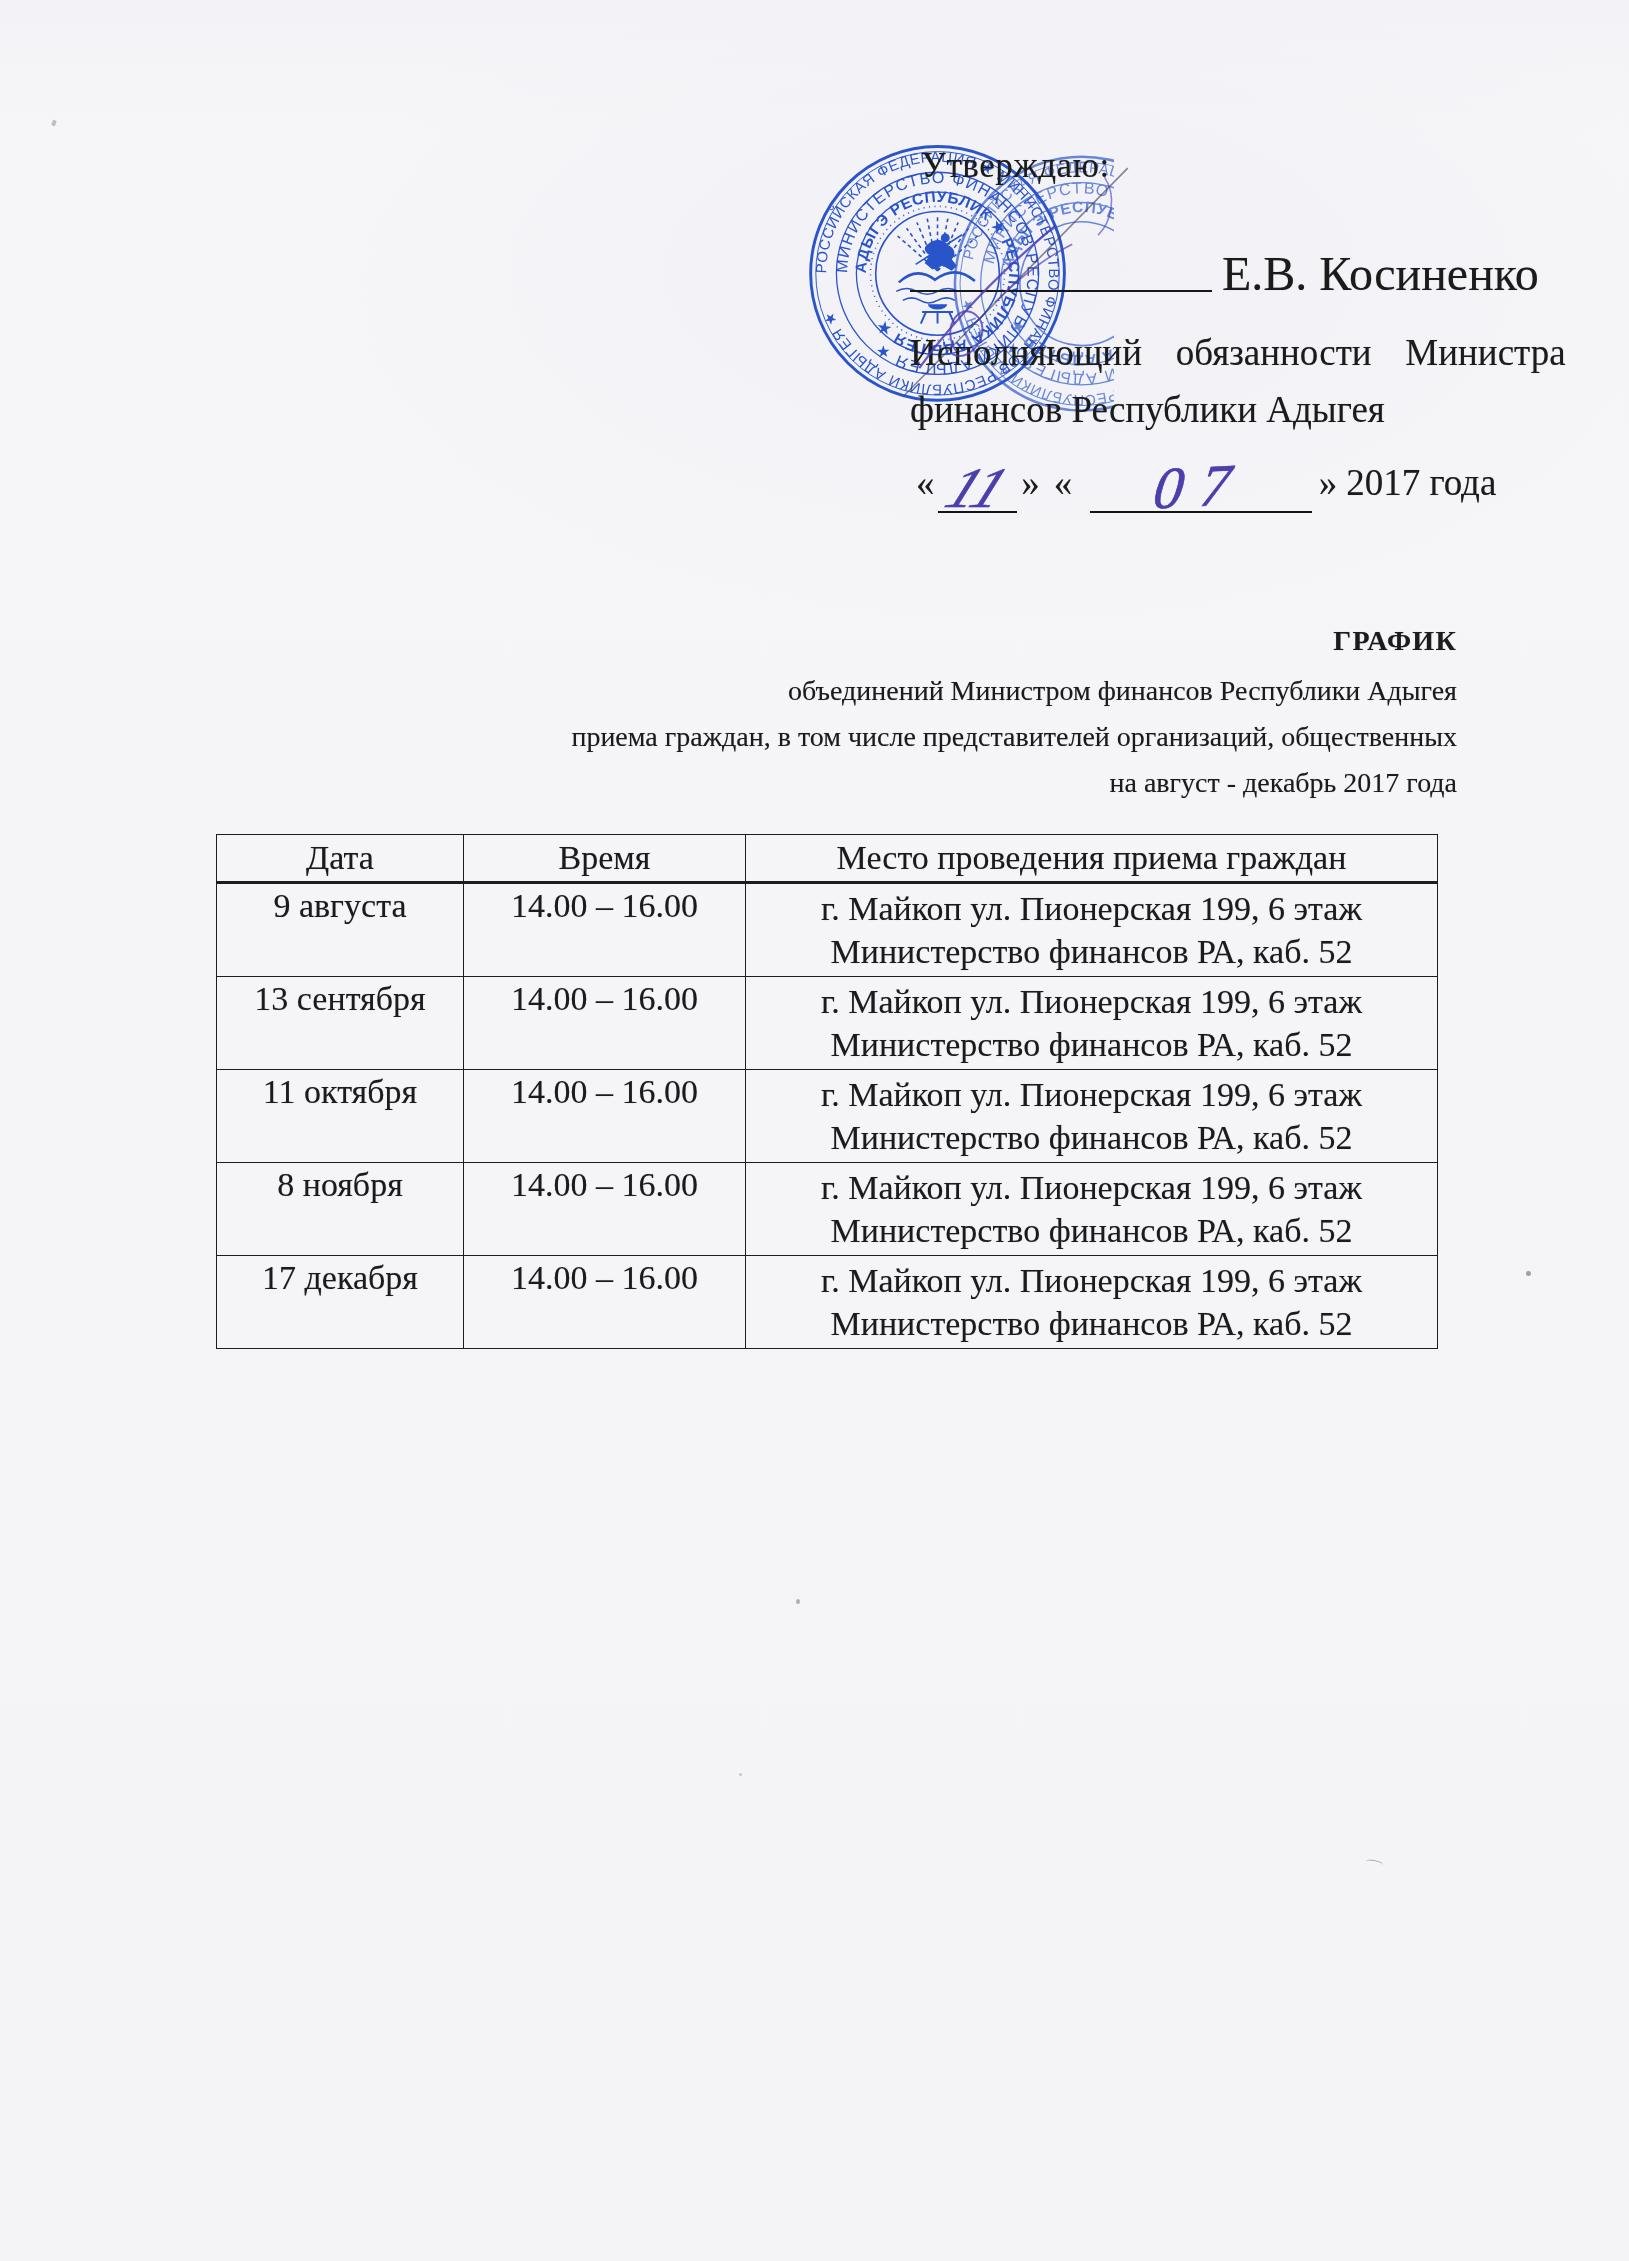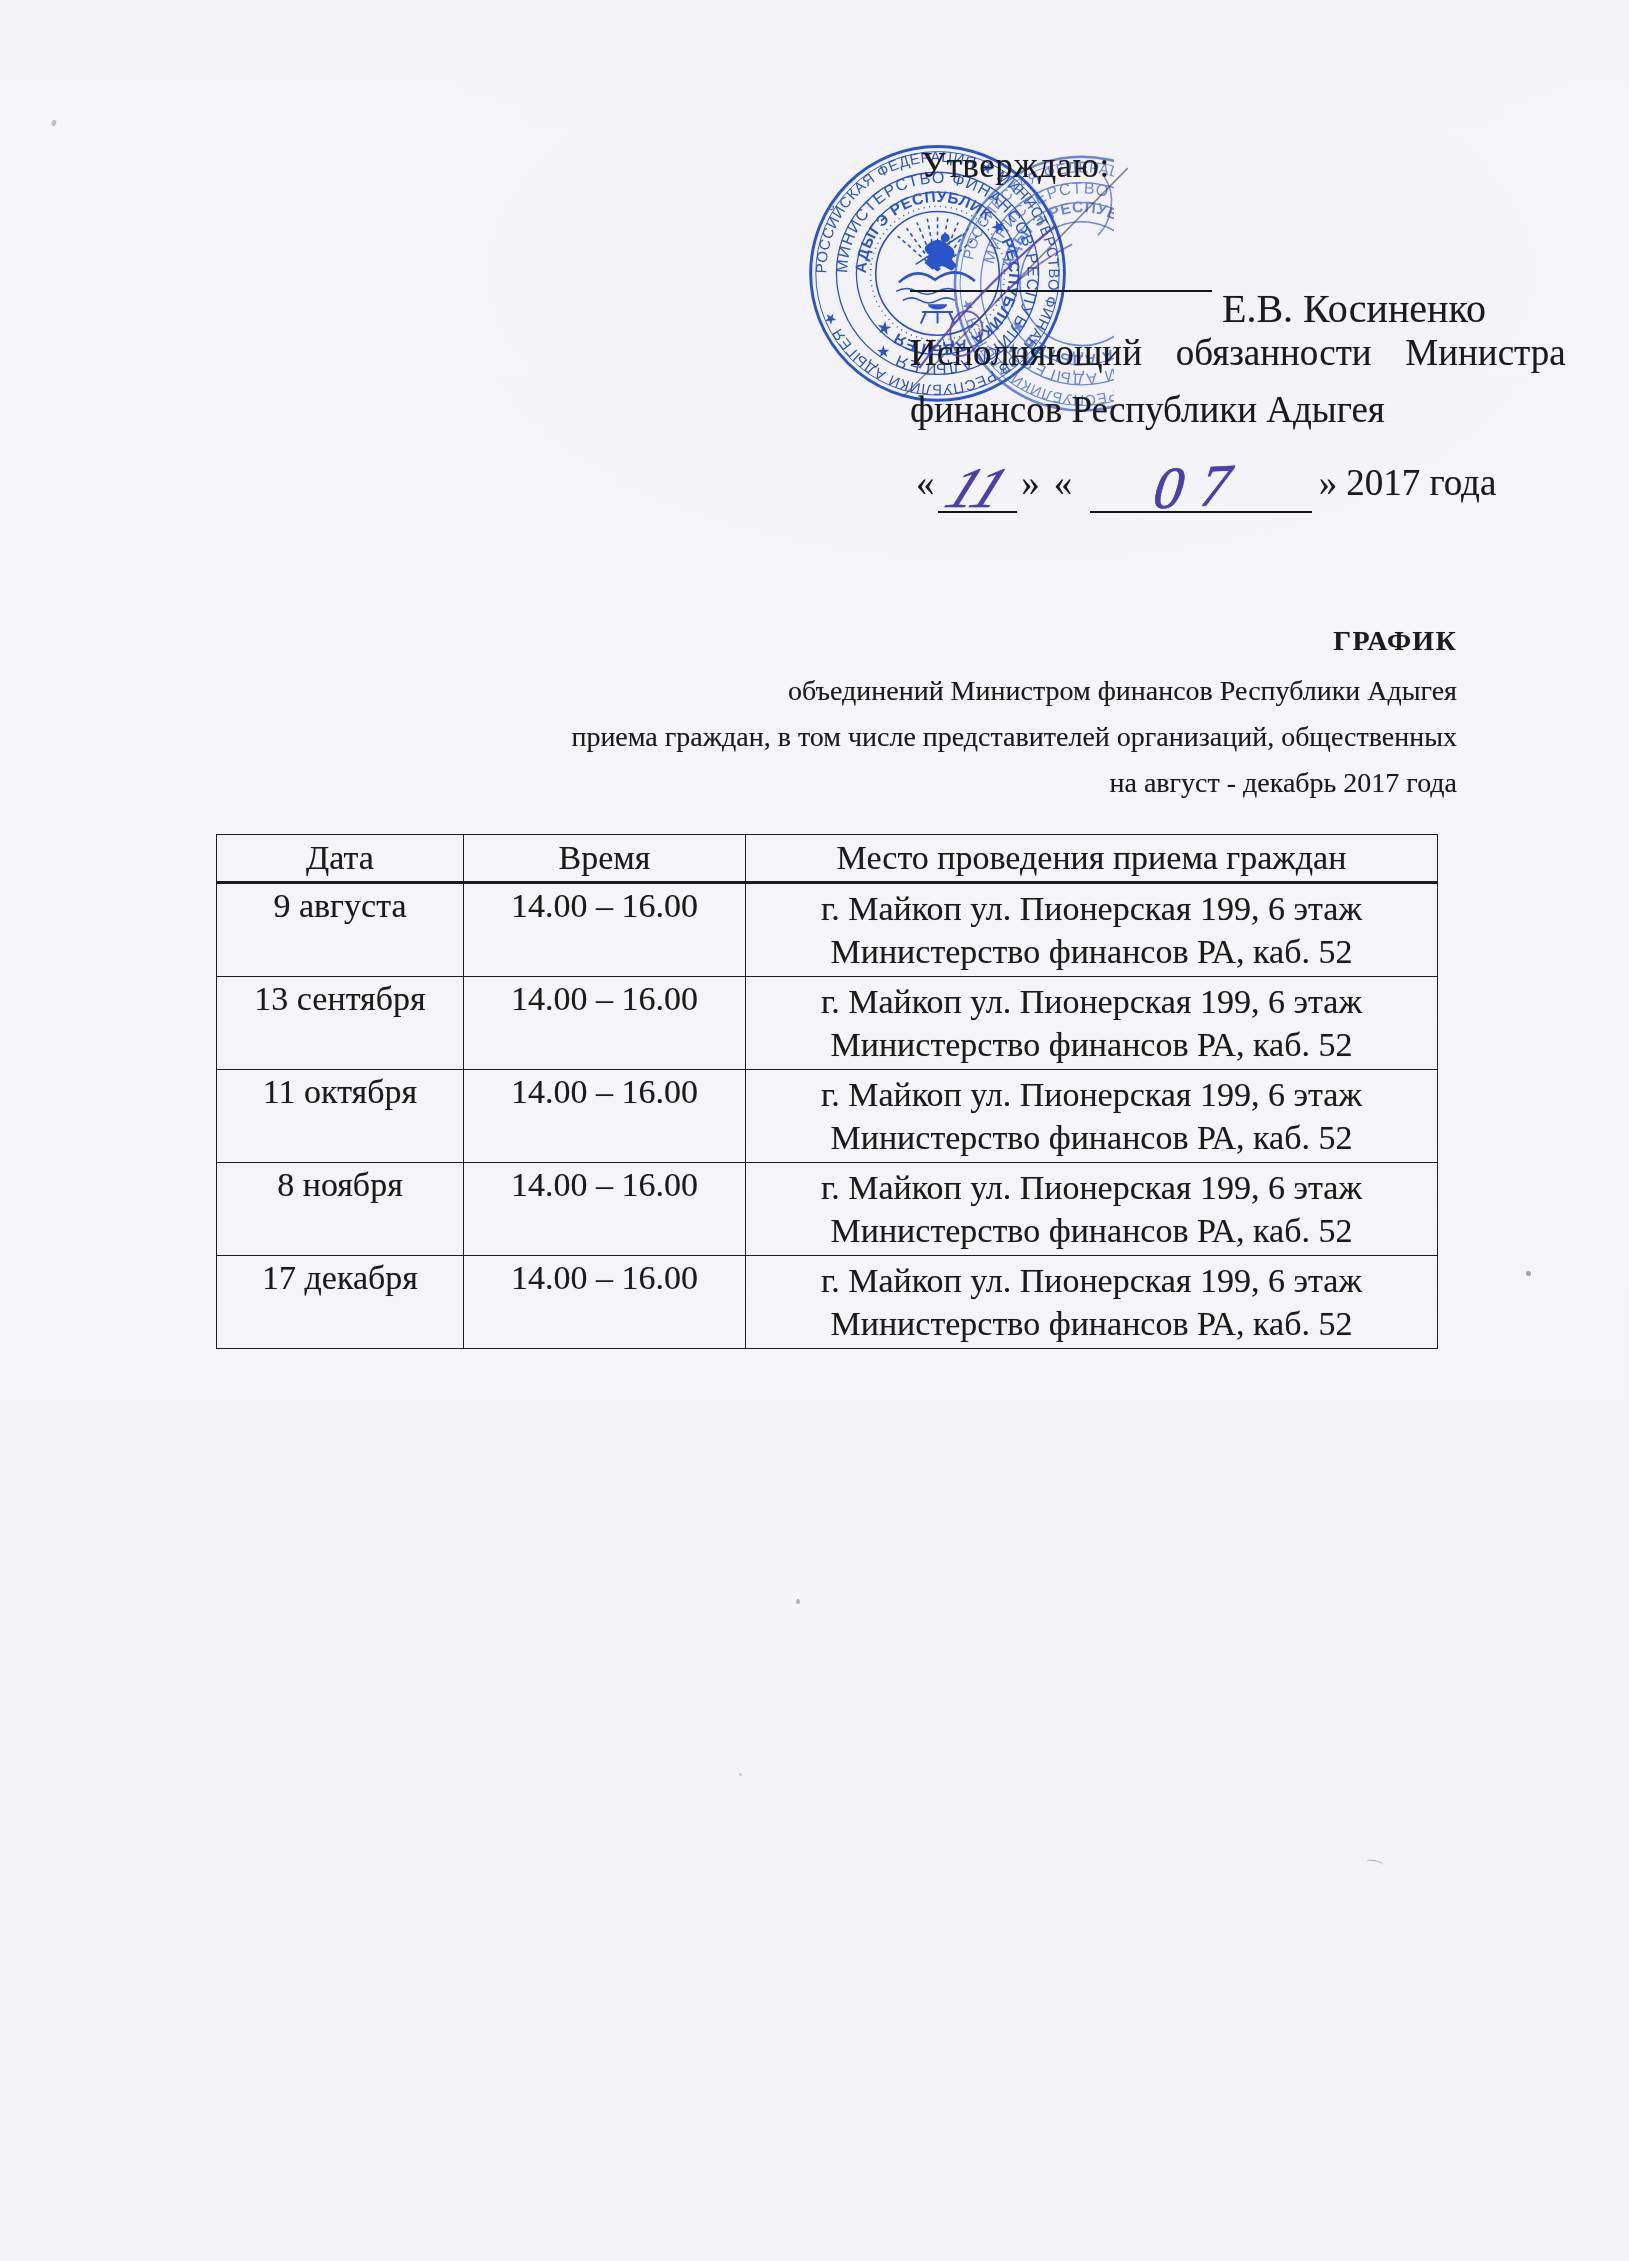--- a/index.html
+++ b/index.html
@@ -19,21 +19,21 @@
   .approve-label{
     position:absolute;left:921px;top:146px;
     font-size:35px;letter-spacing:0.6px;white-space:nowrap;
   }
   .sig-line{
     position:absolute;left:910px;top:290px;width:302px;height:0;
     border-top:2.6px solid #17171a;
   }
   .signer-name{
     position:absolute;left:1222px;top:246px;
-    font-size:40px;white-space:nowrap;margin-top:39px;
+    font-size:48px;white-space:nowrap;
   }
   .signer-title{
     position:absolute;left:910px;top:324px;width:658px;
     font-size:37px;line-height:57px;white-space:nowrap;
   }
   .signer-title .l1{word-spacing:24.5px;}
   .date-row{
     position:absolute;left:916px;top:436px;height:77px;
     font-size:37px;white-space:nowrap;display:flex;align-items:flex-end;
   }

